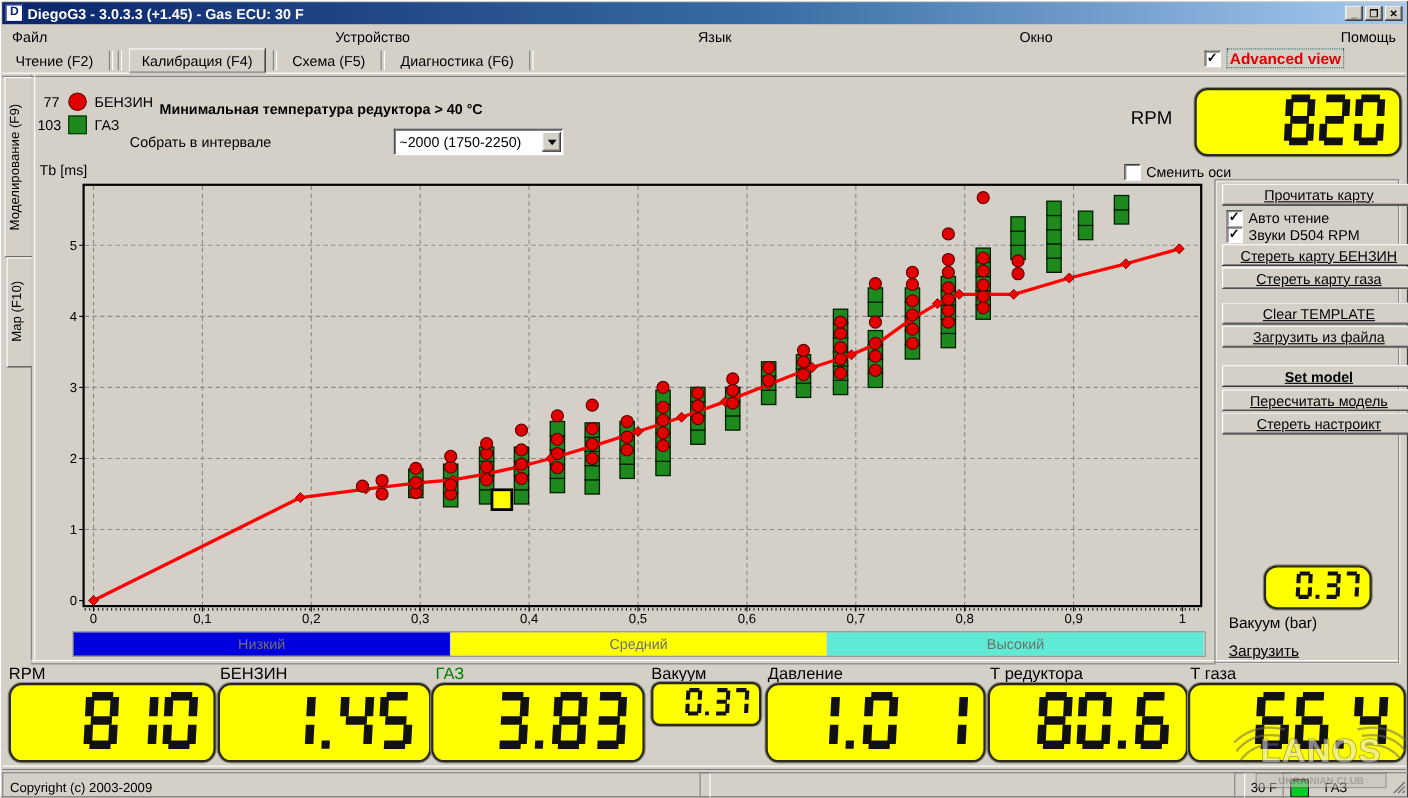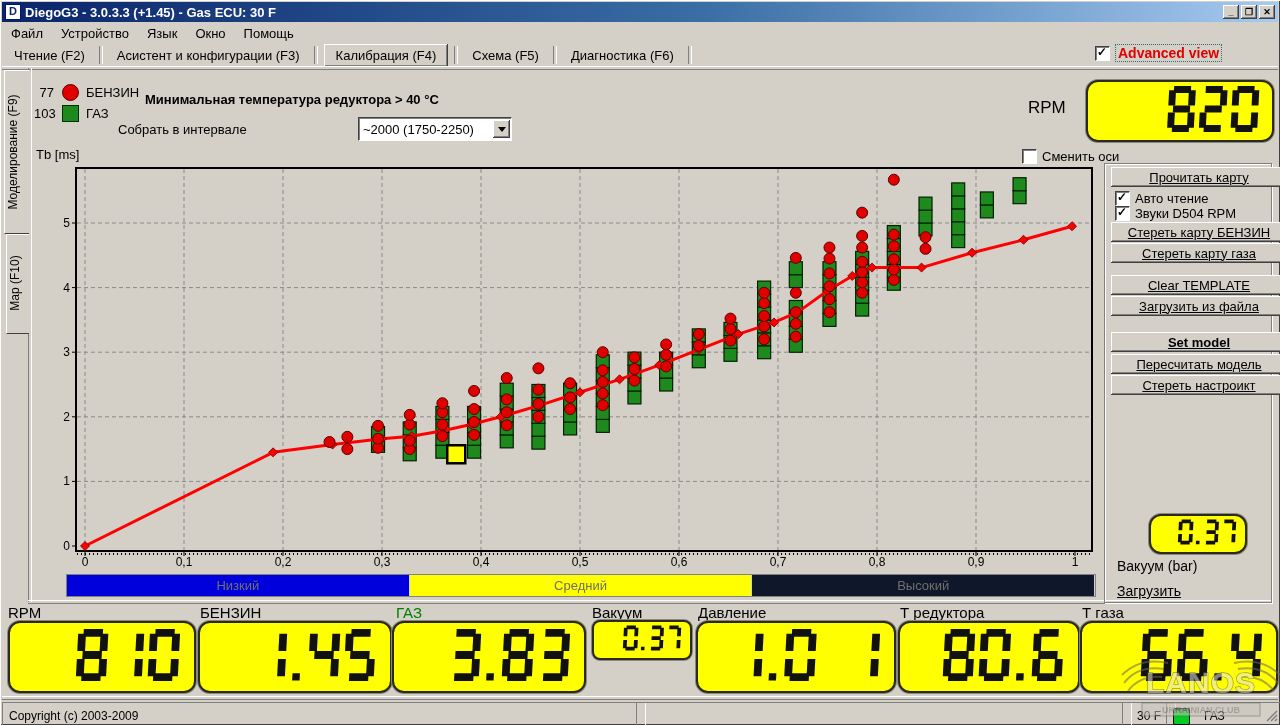--- a/index.html
+++ b/index.html
@@ -10,21 +10,21 @@
        background:#d4d0c8;border:none;font-family:"Liberation Sans",sans-serif;font-size:13px;color:#000;
        display:flex;align-items:center;justify-content:center;cursor:default;}
   
   #titlebar{left:2px;top:2px;width:1276px;height:20px;background:linear-gradient(90deg,#0a246a,#3a6ea5 55%,#a6caf0);
             display:flex;align-items:center;color:#fff;font-weight:bold;font-size:13px;}
   #title-icon{width:14px;height:14px;background:#fff;border:1px solid #00137f;margin:0 4px 0 3px;color:#0a246a;
               font-size:11px;font-weight:bold;text-align:center;line-height:13px;}
   .win-btn{width:16px;height:14px;margin-left:2px;font-size:9px;font-weight:bold;color:#000;line-height:11px;}
   #win-btns{margin-left:auto;margin-right:3px;display:flex;}
   
-  #menubar{left:2px;top:23px;width:1276px;height:20px;display:flex;align-items:center;font-size:13px;}
+  #menubar{left:2px;top:23px;width:1276px;height:20px;display:flex;align-items:center;font-size:13px;justify-content:space-between;}
   .menu-item{padding:2px 9px;}
   #tabbar{left:2px;top:43px;width:1276px;height:24px;display:flex;align-items:center;font-size:13px;}
   .tab-item{padding:3px 12px;white-space:nowrap;}
   .tab-item.active{box-shadow:inset -1px -1px 0 #404040, inset 1px 1px 0 #fff, inset -2px -2px 0 #808080, inset 2px 2px 0 #d4d0c8;
                    background:#d4d0c8;padding:4px 12px;margin:0 4px;}
   .tab-sep{width:2px;height:18px;border-left:1px solid #808080;border-right:1px solid #fff;margin:0 2px;}
   
   .cb{width:13px;height:13px;background:#fff;border:1px solid;border-color:#404040 #fff #fff #404040;
       box-shadow:inset 1px 1px 0 #808080;display:inline-block;position:relative;vertical-align:middle;flex:none;}
   .cb.checked::after{content:"✓";position:absolute;left:1px;top:-2px;font-size:12px;font-weight:bold;color:#000;}
@@ -87,21 +87,20 @@
       <span class="menu-item">Файл</span>
       <span class="menu-item">Устройство</span>
       <span class="menu-item">Язык</span>
       <span class="menu-item">Окно</span>
       <span class="menu-item">Помощь</span>
     </div>
 
   <div id="tabbar" class="abs">
       <span class="tab-item">Чтение (F2)</span>
       <span class="tab-sep"></span>
-      <span class="tab-item">Асистент и конфигурации (F3)</span>
       <span class="tab-sep"></span>
       <span class="tab-item active">Калибрация (F4)</span>
       <span class="tab-sep"></span>
       <span class="tab-item">Схема (F5)</span>
       <span class="tab-sep"></span>
       <span class="tab-item">Диагностика (F6)</span>
       <span class="tab-sep"></span>
     </div>
   <div id="advanced-view" class="abs">
     <span class="cb checked"></span>
@@ -403,21 +402,21 @@
       <circle cx="833.8299999999999" cy="74.62799999999999" r="5.5" fill="#e00000" stroke="#5a0000" stroke-width="1"></circle>
       <circle cx="833.8299999999999" cy="19.718000000000018" r="5.5" fill="#e00000" stroke="#5a0000" stroke-width="1"></circle>
       <circle cx="865.51" cy="88.84000000000003" r="5.5" fill="#e00000" stroke="#5a0000" stroke-width="1"></circle>
       <circle cx="865.51" cy="77.21199999999999" r="5.5" fill="#e00000" stroke="#5a0000" stroke-width="1"></circle>
       <rect x="387.25" y="285.26800000000003" width="18" height="18" fill="#ffff00" stroke="#000" stroke-width="2.5"></rect>
     </svg>
 
   <div id="range-bar" class="abs">
       <div class="range-seg" style="background: rgb(0, 0, 221);">Низкий</div>
       <div class="range-seg" style="background: rgb(255, 255, 0);">Средний</div>
-      <div class="range-seg" style="background: #0f172a;">Высокий</div>
+      <div class="range-seg" style="background: #5eead4;">Высокий</div>
     </div>
   <div class="abs divider-h" style="left:28px;top:600px;width:1244px;"></div>
 
   <div id="right-panel" class="abs">
     <button class="btn" style="top:3px;">Прочитать карту</button>
     <div class="cb-row" style="top:27px;">
       <span class="cb checked"></span>
       <span>Авто чтение</span>
     </div>
     <div class="cb-row" style="top:42px;">

